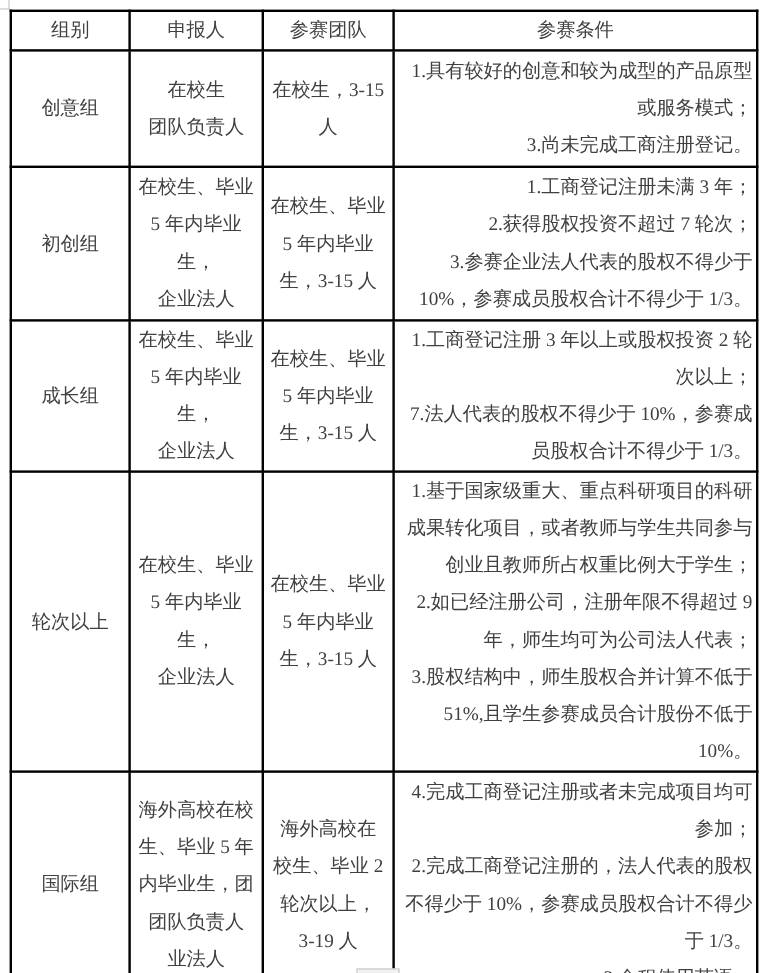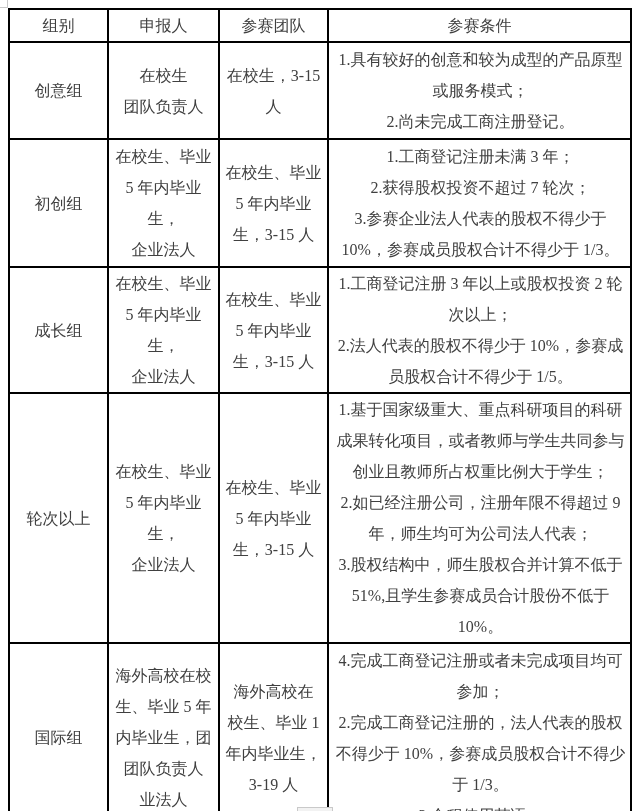--- a/index.html
+++ b/index.html
@@ -61,21 +61,21 @@
   tr.r1  { height: 128px; }
   tr.r2  { height: 125px; }
   tr.r3  { height: 227px; }
   tr.r4  { height: 189px; }
   .center {
     text-align: center;
     vertical-align: middle;
     padding: 0 2px;
   }
   .cond {
-    text-align: center;
+    text-align: right;
     vertical-align: middle;
     padding: 0 3px 0 5px;
   }
   .cond p { margin: 0; }
 </style>
 </head>
 <body>
 
 <div class="page">
   <div class="corner-mark"></div>
@@ -101,21 +101,21 @@
         <td class="center">
             <div>在校生</div>
             <div>团队负责人</div>
           </td>
         <td class="center">
             <div>在校生，3-15</div>
             <div>人</div>
           </td>
         <td class="cond">
             <p>1.具有较好的创意和较为成型的产品原型或服务模式；</p>
-            <p>2.尚未完成工商注册登记。</p>
+            <p>3.尚未完成工商注册登记。</p>
           </td>
       </tr>
       <tr class="r1">
         <td class="center">初创组</td>
         <td class="center">
             <div>在校生、毕业</div>
             <div>5 年内毕业生，</div>
             <div>企业法人</div>
           </td>
         <td class="center">
@@ -136,21 +136,21 @@
             <div>5 年内毕业生，</div>
             <div>企业法人</div>
           </td>
         <td class="center">
             <div>在校生、毕业</div>
             <div>5 年内毕业</div>
             <div>生，3-15 人</div>
           </td>
         <td class="cond">
             <p>1.工商登记注册 3 年以上或股权投资 2 轮次以上；</p>
-            <p>2.法人代表的股权不得少于 10%，参赛成员股权合计不得少于 1/5。</p>
+            <p>7.法人代表的股权不得少于 10%，参赛成员股权合计不得少于 1/3。</p>
           </td>
       </tr>
       <tr class="r3">
         <td class="center">轮次以上</td>
         <td class="center">
             <div>在校生、毕业</div>
             <div>5 年内毕业生，</div>
             <div>企业法人</div>
           </td>
         <td class="center">
@@ -168,22 +168,22 @@
         <td class="center">国际组</td>
         <td class="center">
             <div>海外高校在校</div>
             <div>生、毕业 5 年</div>
             <div>内毕业生，团</div>
             <div>团队负责人</div>
             <div>业法人</div>
           </td>
         <td class="center">
             <div>海外高校在</div>
-            <div>校生、毕业 1</div>
-            <div>年内毕业生，</div>
+            <div>校生、毕业 2</div>
+            <div>轮次以上，</div>
             <div>3-19 人</div>
           </td>
         <td class="cond">
             <p>4.完成工商登记注册或者未完成项目均可参加；</p>
             <p>2.完成工商登记注册的，法人代表的股权不得少于 10%，参赛成员股权合计不得少于 1/3。</p>
             <p>3.全程使用英语。</p>
           </td>
       </tr>
     </tbody>
   </table>

